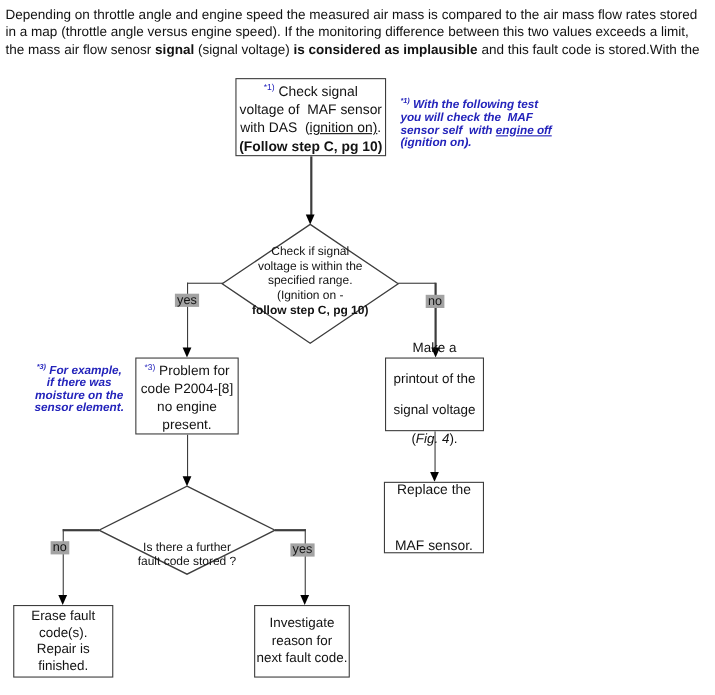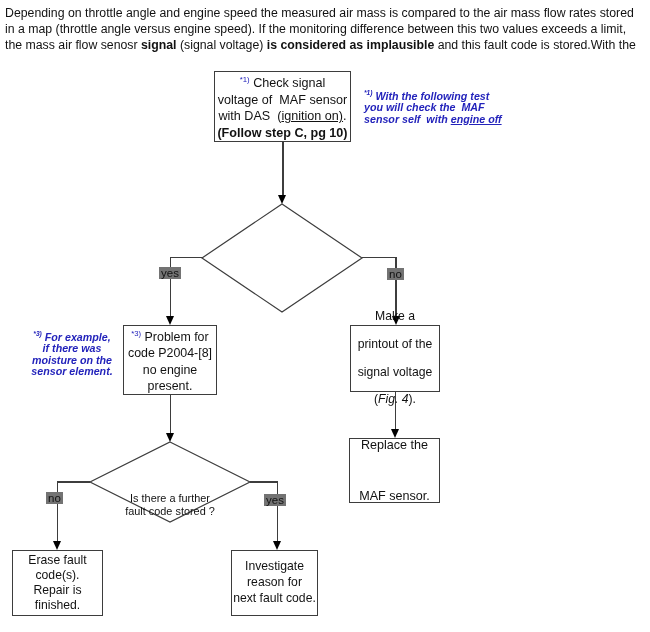--- a/index.html
+++ b/index.html
@@ -26,21 +26,21 @@
 
   .hline, .vline { position:absolute; background:#3d3d3d; }
   .hline { height:1.5px; }
   .vline { width:1.5px; }
   .arrow-down {
     position:absolute; width:0; height:0;
     border-left:4.5px solid transparent; border-right:4.5px solid transparent;
     border-top:9px solid #000000;
   }
   .branch-label {
-    position:absolute; font-size:11.5px; background:#737373; padding:0 2px; line-height:12px;
+    position:absolute; font-size:11.5px; background:#a3a3a3; padding:0 2px; line-height:12px;
   }
   .note {
     position:absolute; color:#2323bb; font-style:italic; font-weight:bold;
     font-size:10.7px; line-height:11.6px;
   }
   .note-right { text-align:left; }
   .note-left  { text-align:center; }
 </style>
 </head>
 <body>
@@ -113,38 +113,46 @@
 
   <div class="box rich" style="left:231px; top:550px; width:87px; height:66px; font-size:12.2px; line-height:15.8px;">
       <div><span>Investigate</span></div>
       <div><span>reason for</span></div>
       <div><span>next fault code.</span></div>
     </div>
 
   <svg class="diamond-svg" style="left:200px; top:202px;" width="164" height="112">
     <polygon points="82,2 162,56 82,110 2,56" fill="#ffffff" stroke="#3d3d3d" stroke-width="1.2"></polygon>
   </svg>
+  <div class="diamond-text rich" style="left:205px; top:223px; width:154px;">
+      <div><span>Check if signal</span></div>
+      <div><span>voltage is within the</span></div>
+      <div><span>specified range.</span></div>
+      <div><span>(Ignition on -</span></div>
+      <div><span class="b">follow step C, pg 10)</span></div>
+    </div>
 
   <svg class="diamond-svg" style="left:88px; top:440px;" width="164" height="84">
     <polygon points="82,2 162,42 82,82 2,42" fill="#ffffff" stroke="#3d3d3d" stroke-width="1.2"></polygon>
   </svg>
   <div class="diamond-text rich" style="left:93px; top:492px; width:154px;">
       <div><span>Is there a further</span></div>
       <div><span>fault code stored ?</span></div>
     </div>
 
   <div class="branch-label" style="left:159px; top:267px;">yes</div>
   <div class="branch-label" style="left:387px; top:268px;">no</div>
   <div class="branch-label" style="left:46px; top:492px;">no</div>
   <div class="branch-label" style="left:264px; top:494px;">yes</div>
 
   <div class="note note-right rich" style="left:364px; top:87px; width:160px;">
       <div><span class="sup">*1)</span><span> With the following test</span></div>
       <div><span>you will check the  MAF</span></div>
       <div><span>sensor self  with </span><span class="u">engine off</span></div>
+      <div><span>(ignition on).</span></div>
     </div>
 
   <div class="note note-left rich" style="left:24px; top:328px; width:96px;">
       <div><span class="sup">*3)</span><span> For example,</span></div>
       <div><span>if there was</span></div>
       <div><span>moisture on the</span></div>
       <div><span>sensor element.</span></div>
     </div>
 
 </div>

